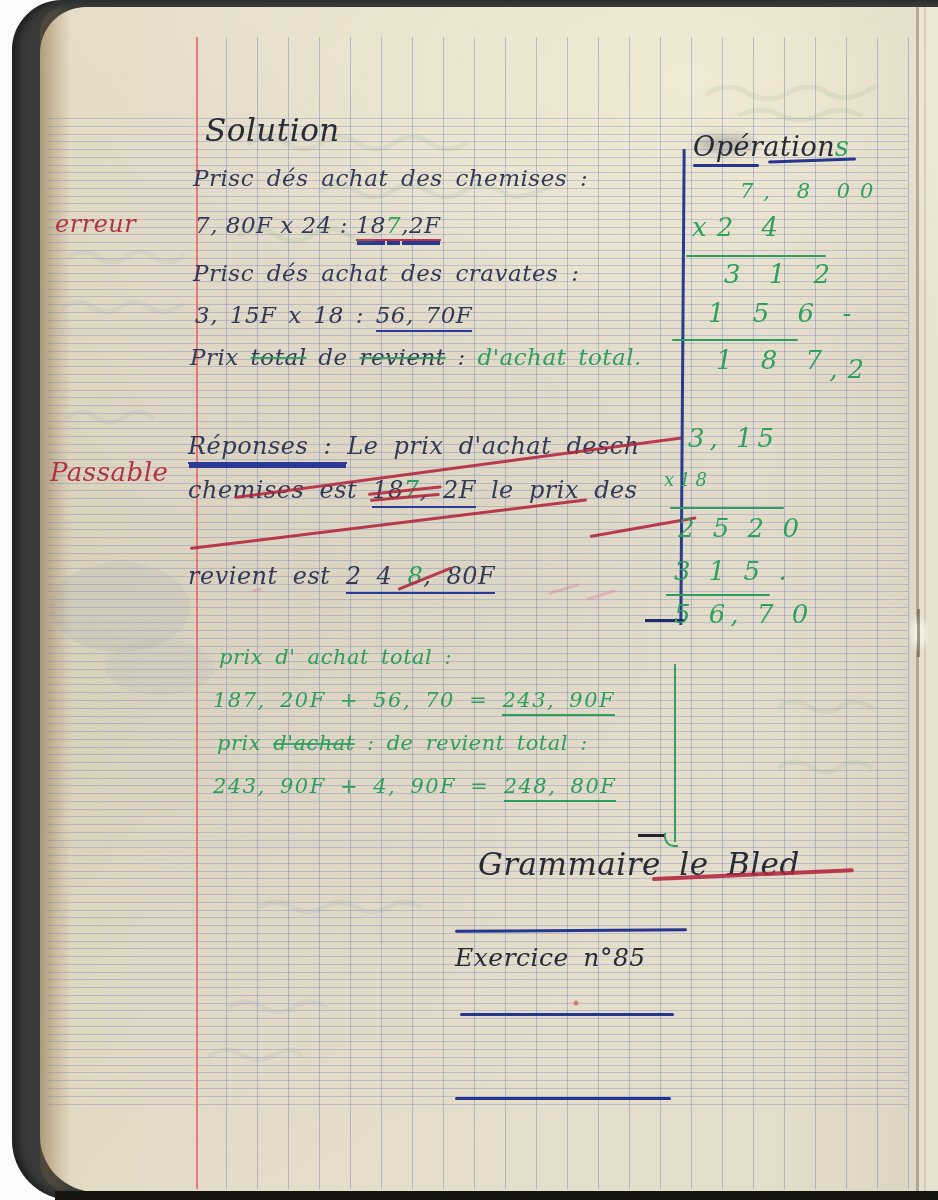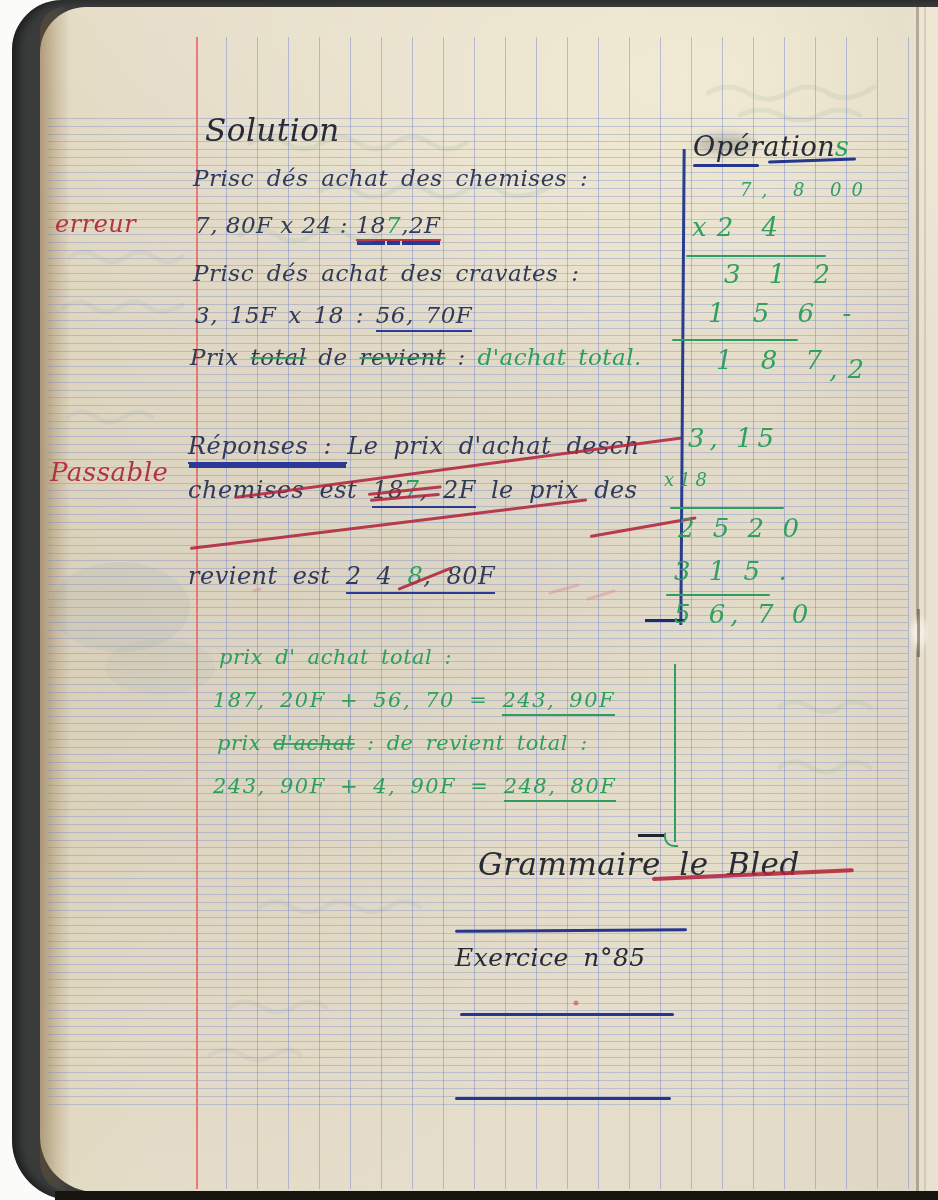--- a/index.html
+++ b/index.html
@@ -92,21 +92,21 @@
 
   <div class="rstrike" style="left:195px;top:489px;width:452px;transform:rotate(-7.6deg);"></div>
   <div class="rstrike" style="left:150px;top:540px;width:400px;transform:rotate(-7deg);"></div>
   <div class="rstrike" style="left:550px;top:528px;width:108px;transform:rotate(-10deg);"></div>
   <div class="rstrike" style="left:328px;top:486px;width:74px;transform:rotate(-6deg);"></div>
   <div class="rstrike" style="left:330px;top:492px;width:70px;transform:rotate(-5deg);"></div>
   <div class="rstrike" style="left:358px;top:581px;width:58px;transform:rotate(-22deg);"></div>
 
   <div class="vline-blue"></div>
   <div class="dash-blue"></div>
-  <div class="hw ops-num" style="left:700px;top:174px;font-size:18px;"><span>7, 8 00</span></div>
+  <div class="hw ops-num" style="left:700px;top:174px;font-size:21px;"><span>7, 8 00</span></div>
   <div class="hw ops-num" style="left:652px;top:207px;font-size:26px;"><span>x2 4</span></div>
   <div class="grule" style="left:646px;top:248px;width:140px;"></div>
   <div class="hw ops-num" style="left:684px;top:254px;font-size:26px;"><span>3 1 2</span></div>
   <div class="hw ops-num" style="left:668px;top:293px;font-size:26px;"><span>1 5 6  -</span></div>
   <div class="grule" style="left:632px;top:332px;width:126px;"></div>
   <div class="hw ops-num" style="left:652px;top:340px;font-size:26px;margin-left:24px;"><span>1 8 7</span><span class="drop">,2</span></div>
 
   <div class="hw ops-num2" style="left:648px;top:418px;font-size:26px;"><span>3, 15</span></div>
   <div class="hw ops-num2" style="left:624px;top:464px;font-size:18px;"><span>x18</span></div>
   <div class="grule" style="left:630px;top:500px;width:114px;"></div>

